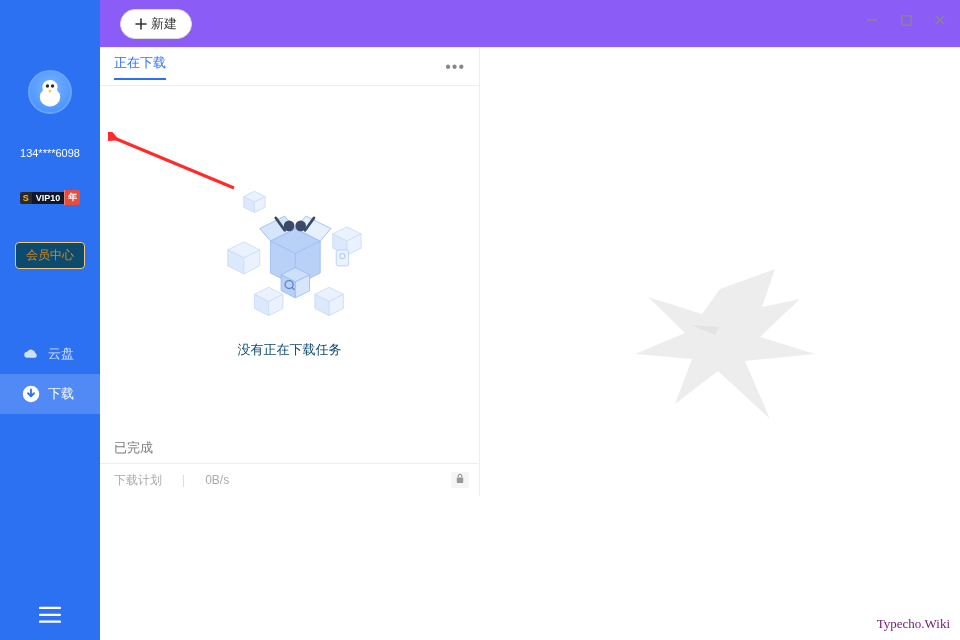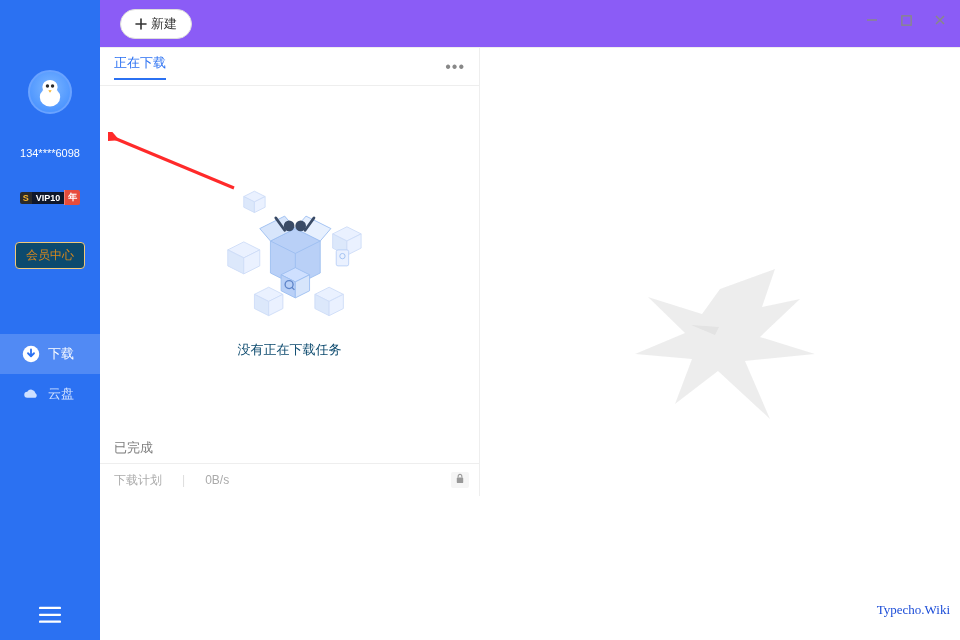--- a/index.html
+++ b/index.html
@@ -49,21 +49,21 @@
     .plan-lock { position:absolute; right:10px; color:#aaa; font-size:12px; background:#f5f5f5; padding:1px 4px; border-radius:2px;}
 
     
     .right-panel { flex:1; height:640px; padding-top:48px; background:#fff; display:flex; align-items:center; justify-content:center; }
     .hummingbird { width: 200px; height: 170px; opacity:0.9; }
 
     
     .arrow-annot { position:absolute; left:108px; top:132px; width:130px; height:60px; pointer-events:none;}
 
     
-    .watermark { position:absolute; right:10px; bottom:22px; color:#1d4ed8; font-size:13px; font-family: Georgia, serif;}
+    .watermark { position:absolute; right:10px; bottom:8px; color:#701a75; font-size:13px; font-family: Georgia, serif;}
   </style>
 </head>
 <body>
 
 <div class="sidebar">
   <div class="avatar-circle">
     <svg class="bird-svg" viewBox="0 0 40 40">
       <ellipse cx="20" cy="26" rx="12" ry="11" fill="#fff"></ellipse>
       <ellipse cx="20" cy="14" rx="9" ry="8" fill="#fff"></ellipse>
       <circle cx="17" cy="13" r="2" fill="#2a2a2a"></circle>
@@ -73,36 +73,36 @@
   </div>
   <div class="username">134****6098</div>
   <div class="vip-badge">
     <span class="vip-s">S</span>
     <span class="vip-m">VIP10</span>
     <span class="vip-e">年</span>
   </div>
   <div class="member-btn">会员中心</div>
 
   <div class="nav-section">
+    <div class="nav-item">
+      <span class="nav-icon">
+        <svg width="18" height="18" viewBox="0 0 24 24">
+            <path d="M7 17 a4 4 0 0 1 0-8 a6 6 0 0 1 11 2 a3.5 3.5 0 0 1 0 6 Z" fill="#cfe0ff"></path>
+          </svg>
+      </span>
+      <span>云盘</span>
+    </div>
     <div class="nav-item active">
       <span class="nav-icon">
         <svg width="18" height="18" viewBox="0 0 24 24">
             <circle cx="12" cy="12" r="11" fill="#fff"></circle>
             <path d="M12 6 L12 14 M8 11 L12 15 L16 11" stroke="#2b71f2" stroke-width="2.4" fill="none" stroke-linecap="round" stroke-linejoin="round"></path>
           </svg>
       </span>
       <span>下载</span>
-    </div>
-    <div class="nav-item">
-      <span class="nav-icon">
-        <svg width="18" height="18" viewBox="0 0 24 24">
-            <path d="M7 17 a4 4 0 0 1 0-8 a6 6 0 0 1 11 2 a3.5 3.5 0 0 1 0 6 Z" fill="#cfe0ff"></path>
-          </svg>
-      </span>
-      <span>云盘</span>
     </div>
   </div>
 
   <div class="hamburger">
     <svg viewBox="0 0 24 18">
       <rect y="0" width="24" height="2.5" rx="1" fill="#fff"></rect>
       <rect y="7.5" width="24" height="2.5" rx="1" fill="#fff"></rect>
       <rect y="15" width="24" height="2.5" rx="1" fill="#fff"></rect>
     </svg>
   </div>

